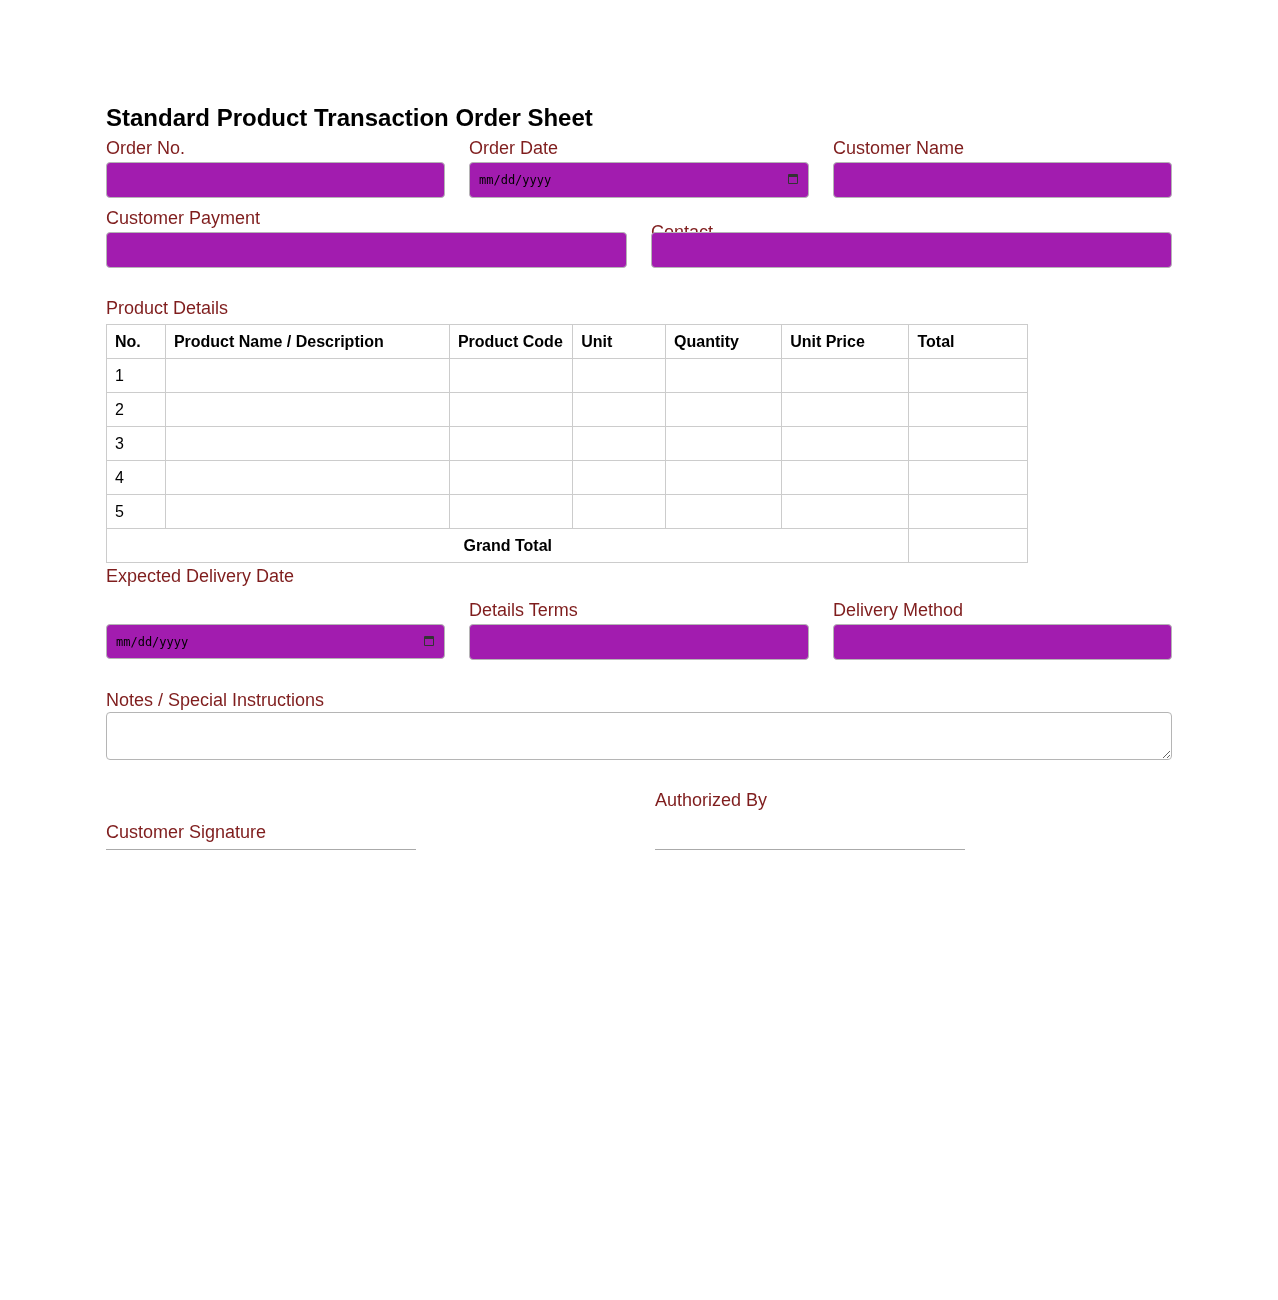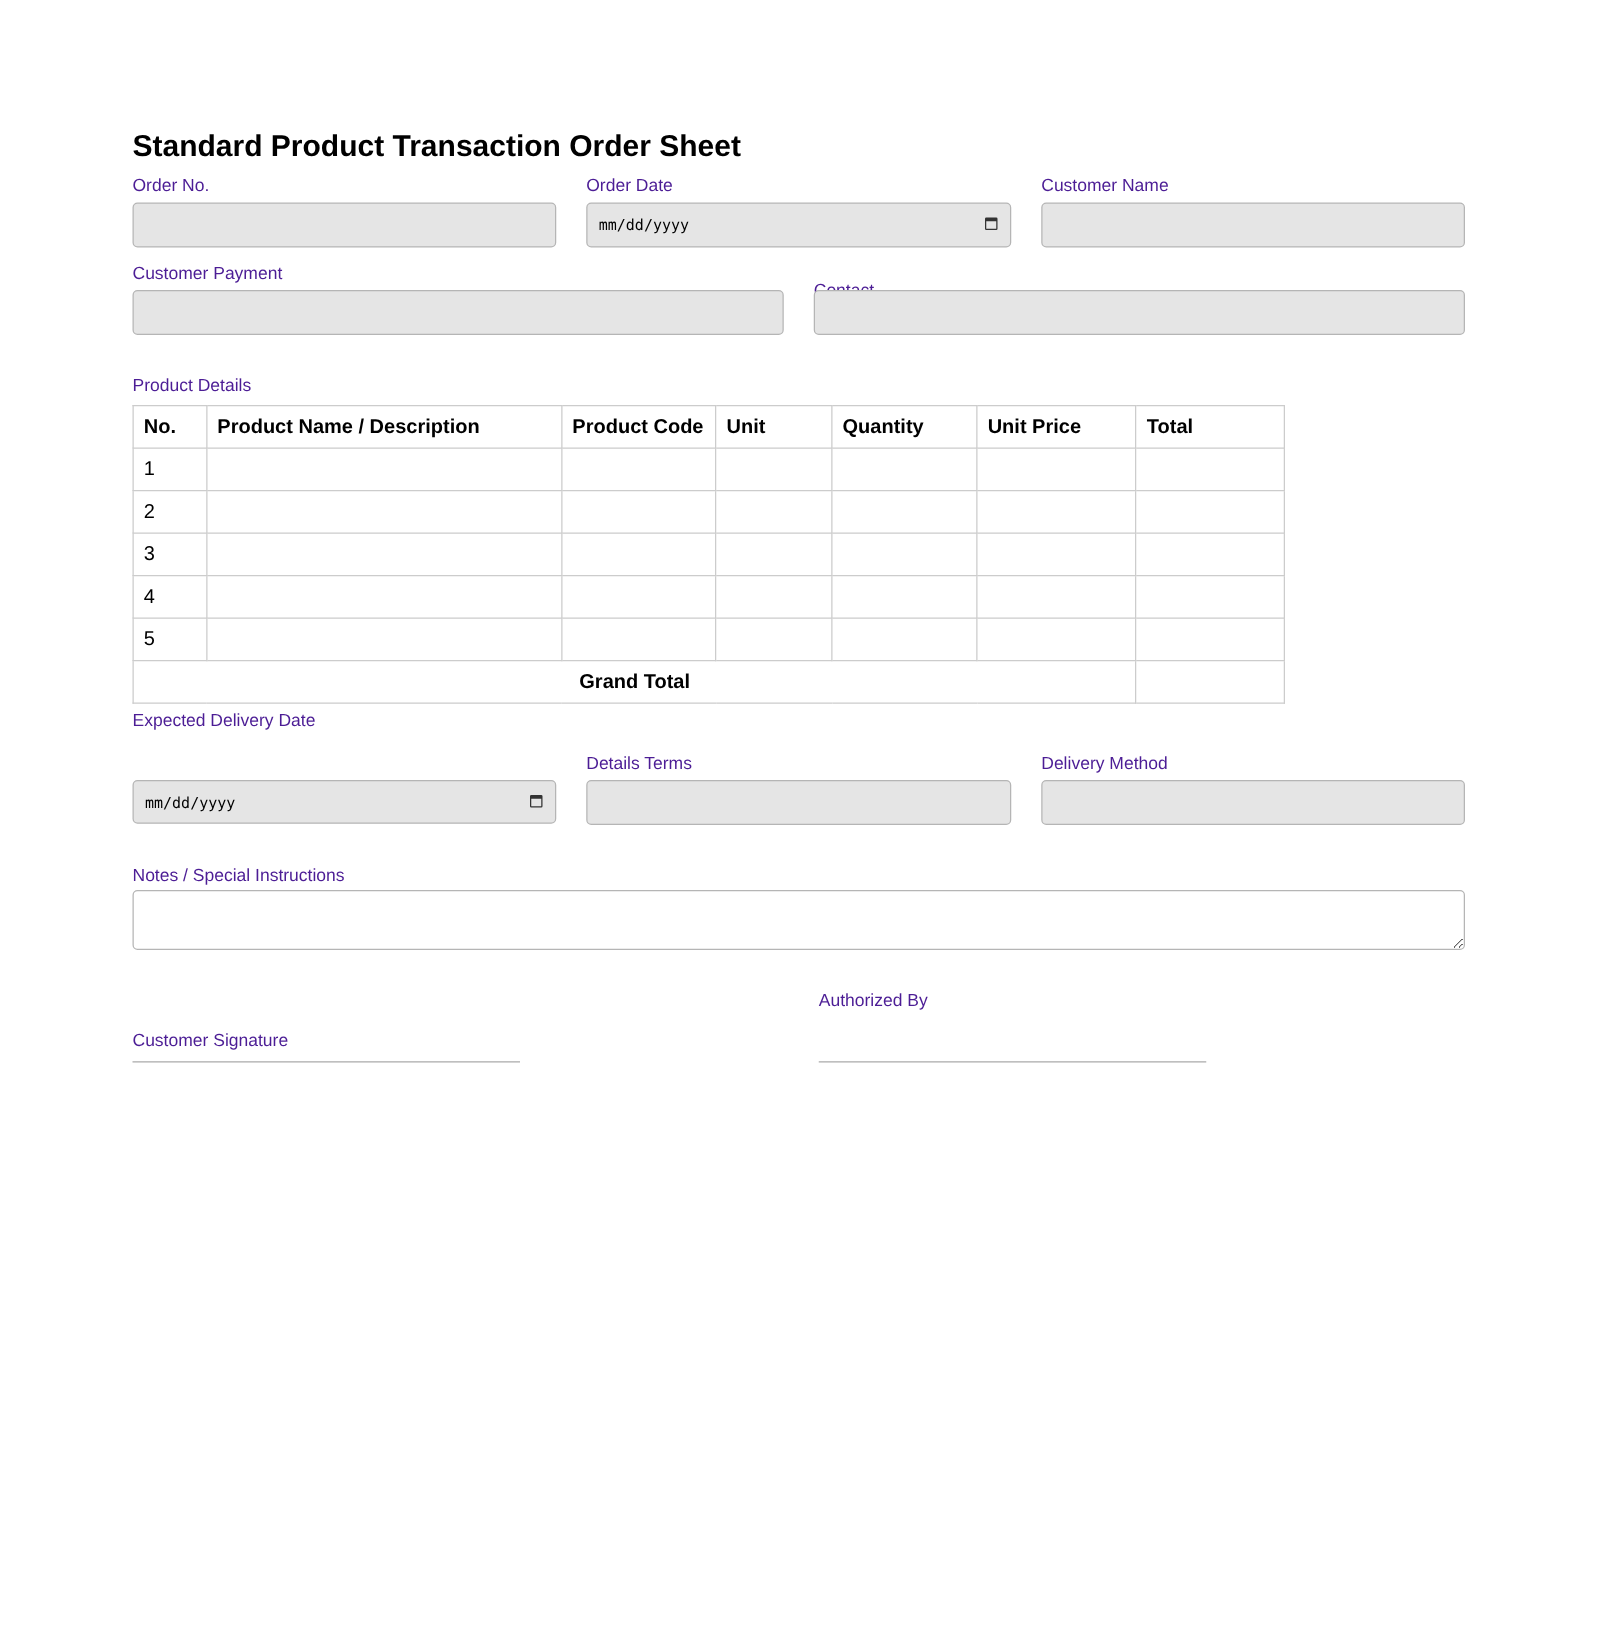--- a/index.html
+++ b/index.html
@@ -1,20 +1,20 @@
 <!DOCTYPE html>
 <html><head>
 <meta charset="utf-8">
 <style>
   html, body { margin:0; padding:0; background:#fff; }
   body { width:1278px; height:1300px; font-family:"Liberation Sans", sans-serif; color:#000; position:relative; }
   .wrap { position:absolute; left:106px; top:0; width:1066px; }
   h1 { position:absolute; left:0; top:103px; margin:0; font-size:24px; font-weight:bold; line-height:30px; white-space:nowrap; }
-  .label { position:absolute; font-size:14px; line-height:16px; color:#4c1d95; white-space:nowrap; }
-  .input { position:absolute; box-sizing:border-box; height:36px; border:1px solid #b5b5b5; border-radius:4px; background:#e5e5e5; }
+  .label { position:absolute; font-size:18px; line-height:16px; color:#7f1d1d; white-space:nowrap; }
+  .input { position:absolute; box-sizing:border-box; height:36px; border:1px solid #b5b5b5; border-radius:4px; background:#a21caf; }
   .date { font-family:"DejaVu Sans Mono", monospace; font-size:12px; color:#000; }
   .date .ph { position:absolute; left:9px; top:10px; letter-spacing:0px; }
   .date .cal { position:absolute; right:10px; top:11px; width:10px; height:10px; border:1.5px solid #333; border-top-width:3px; border-radius:1px; box-sizing:border-box; }
   table { position:absolute; left:0; top:324px; width:922px; border-collapse:collapse; }
   td, th { border:1px solid #ccc; height:34px; padding:0 8px; font-size:16px; text-align:left; box-sizing:border-box; }
   th { font-weight:bold; }
   .gt { text-align:center; font-weight:bold; }
   textarea { position:absolute; box-sizing:border-box; border:1px solid #b5b5b5; border-radius:4px; resize:vertical; font-family:"Liberation Sans", sans-serif; }
   .sigline { position:absolute; height:0; border-top:1px solid #aaa; width:310px; }
 </style>

